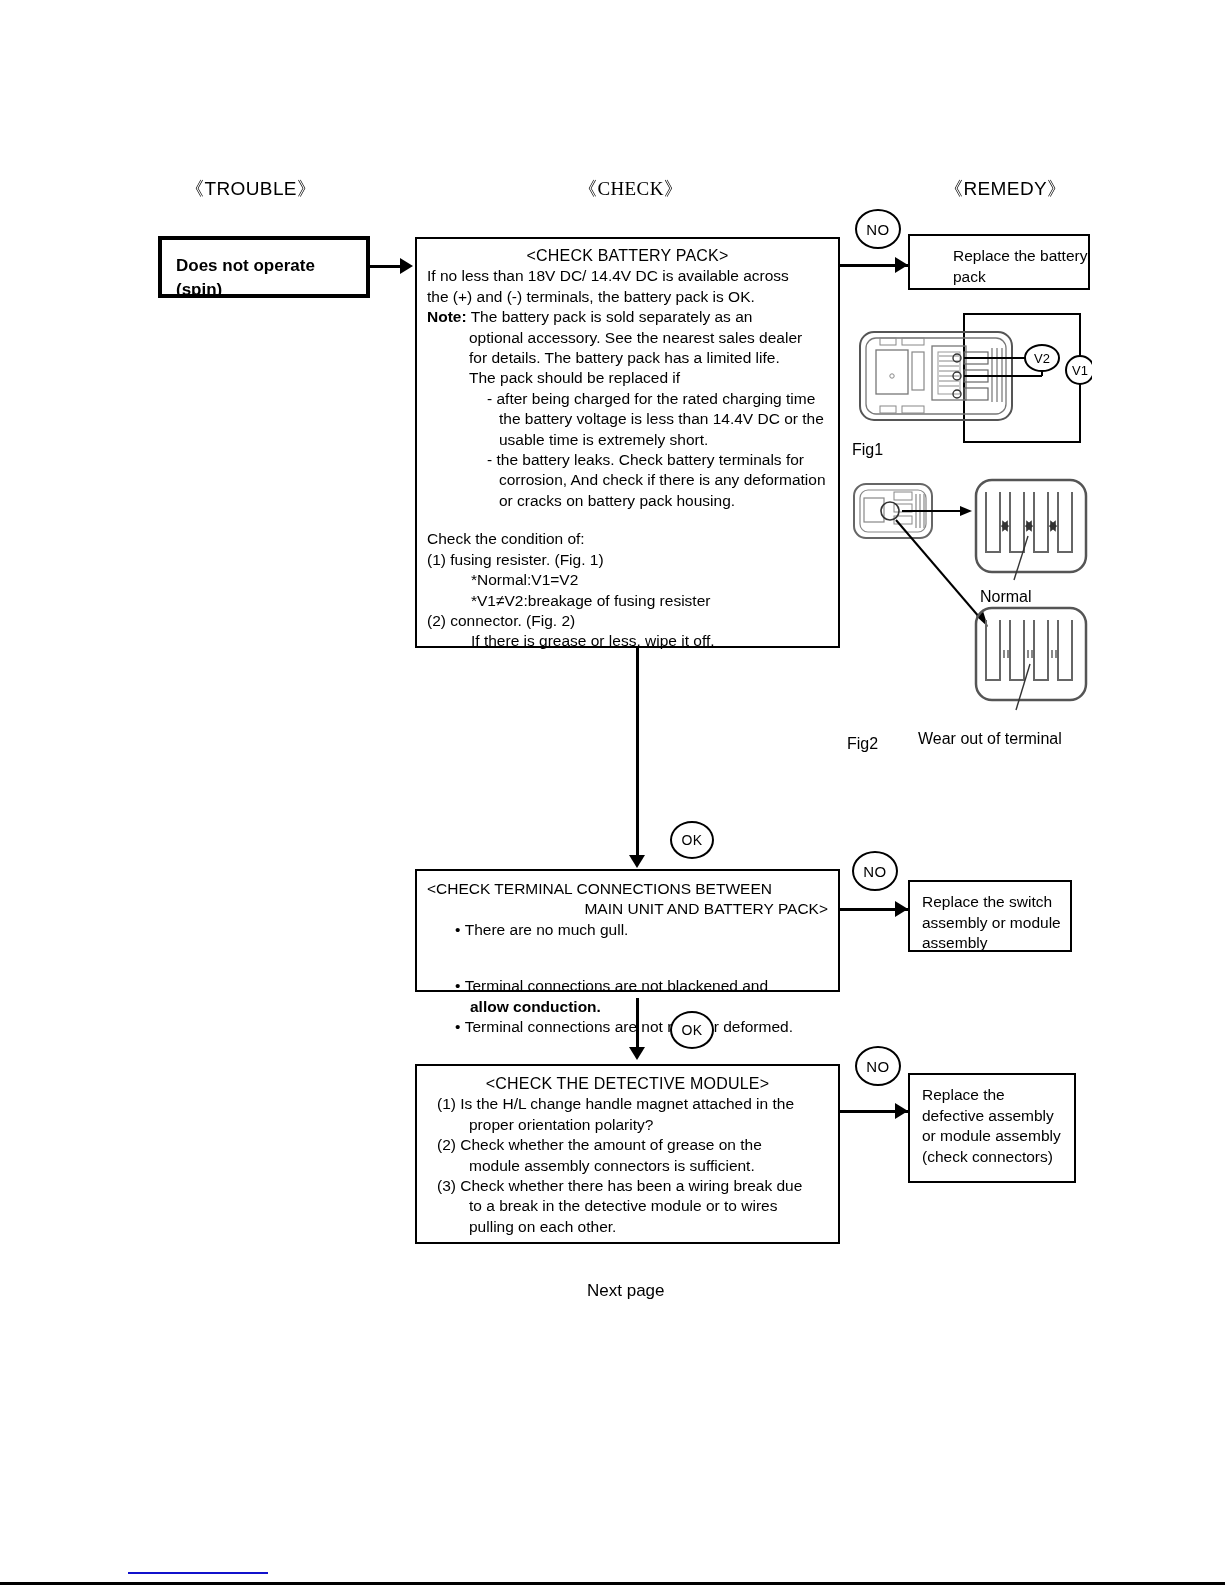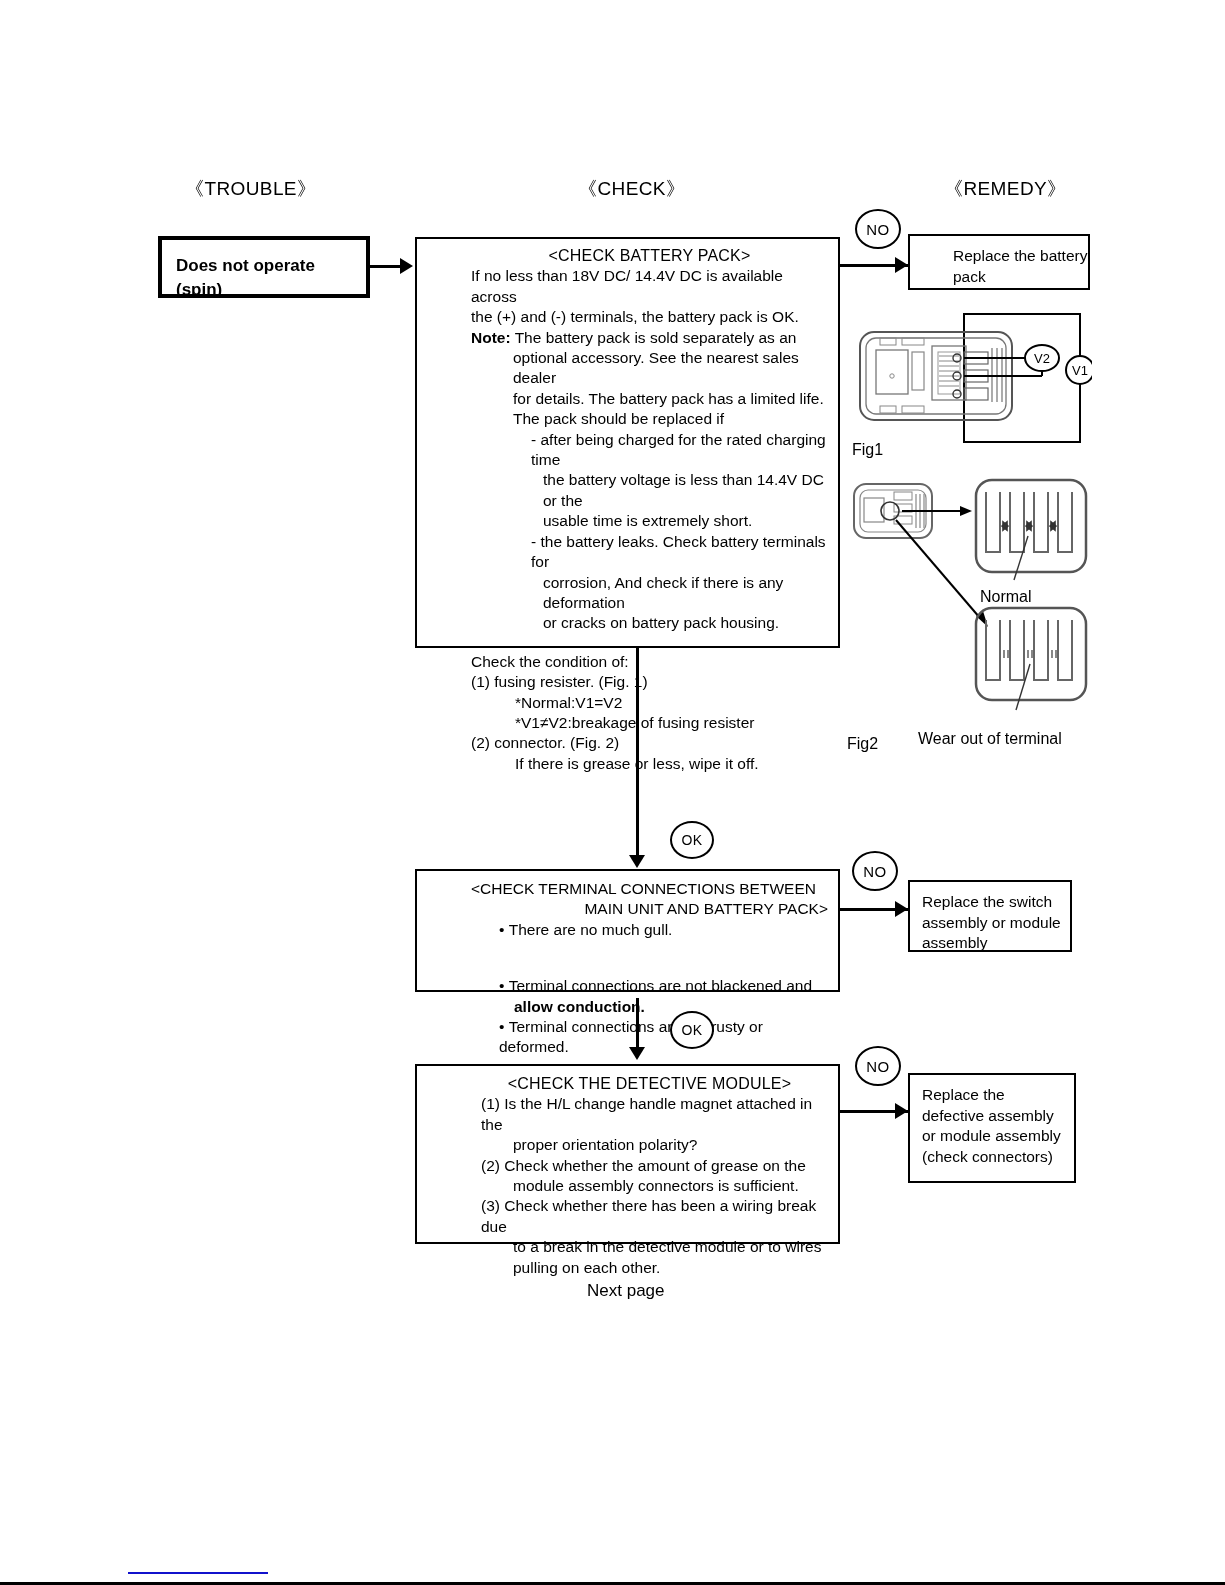--- a/index.html
+++ b/index.html
@@ -35,21 +35,21 @@
   }
   .box-thick { border-width: 4px; }
 
   .trouble-text {
     font-size: 17px;
     font-weight: bold;
     line-height: 24px;
     padding: 14px 0 0 14px;
   }
 
-  .check-box { font-size: 15.5px; line-height: 20.4px; padding-left: 44px; }
+  .check-box { font-size: 15.5px; line-height: 20.4px; }
   .check-title {
     text-align: center;
     font-size: 16px;
     letter-spacing: 0.2px;
   }
   .check-body { padding: 0 10px; }
 
   .remedy-box {
     font-size: 15.5px;
     line-height: 20.5px;
@@ -95,21 +95,21 @@
   .page-bottom-rule { background: #000; height: 3px; }
 
   svg { display: block; }
 </style>
 </head>
 <body>
 
 <div id="page">
 
   <div class="abs col-head" style="left:185px; top:176px;">《TROUBLE》</div>
-  <div class="abs col-head" style="left:578px; top:176px;">《CHECK》</div>
+  <div class="abs col-head" style="left:578px; top:176px;font-family:Liberation Serif, serif;">《CHECK》</div>
   <div class="abs col-head" style="left:944px; top:176px;">《REMEDY》</div>
 
   <div class="abs box box-thick trouble-text" style="left:158px; top:236px; width:212px; height:62px;">
     <div>Does not operate</div>
     <div>(spin)</div>
   </div>
 
   <div class="abs hline" style="left:370px; top:265px; width:32px;"></div>
   <div class="abs arrow-r" style="left:400px; top:258px;"></div>
 

